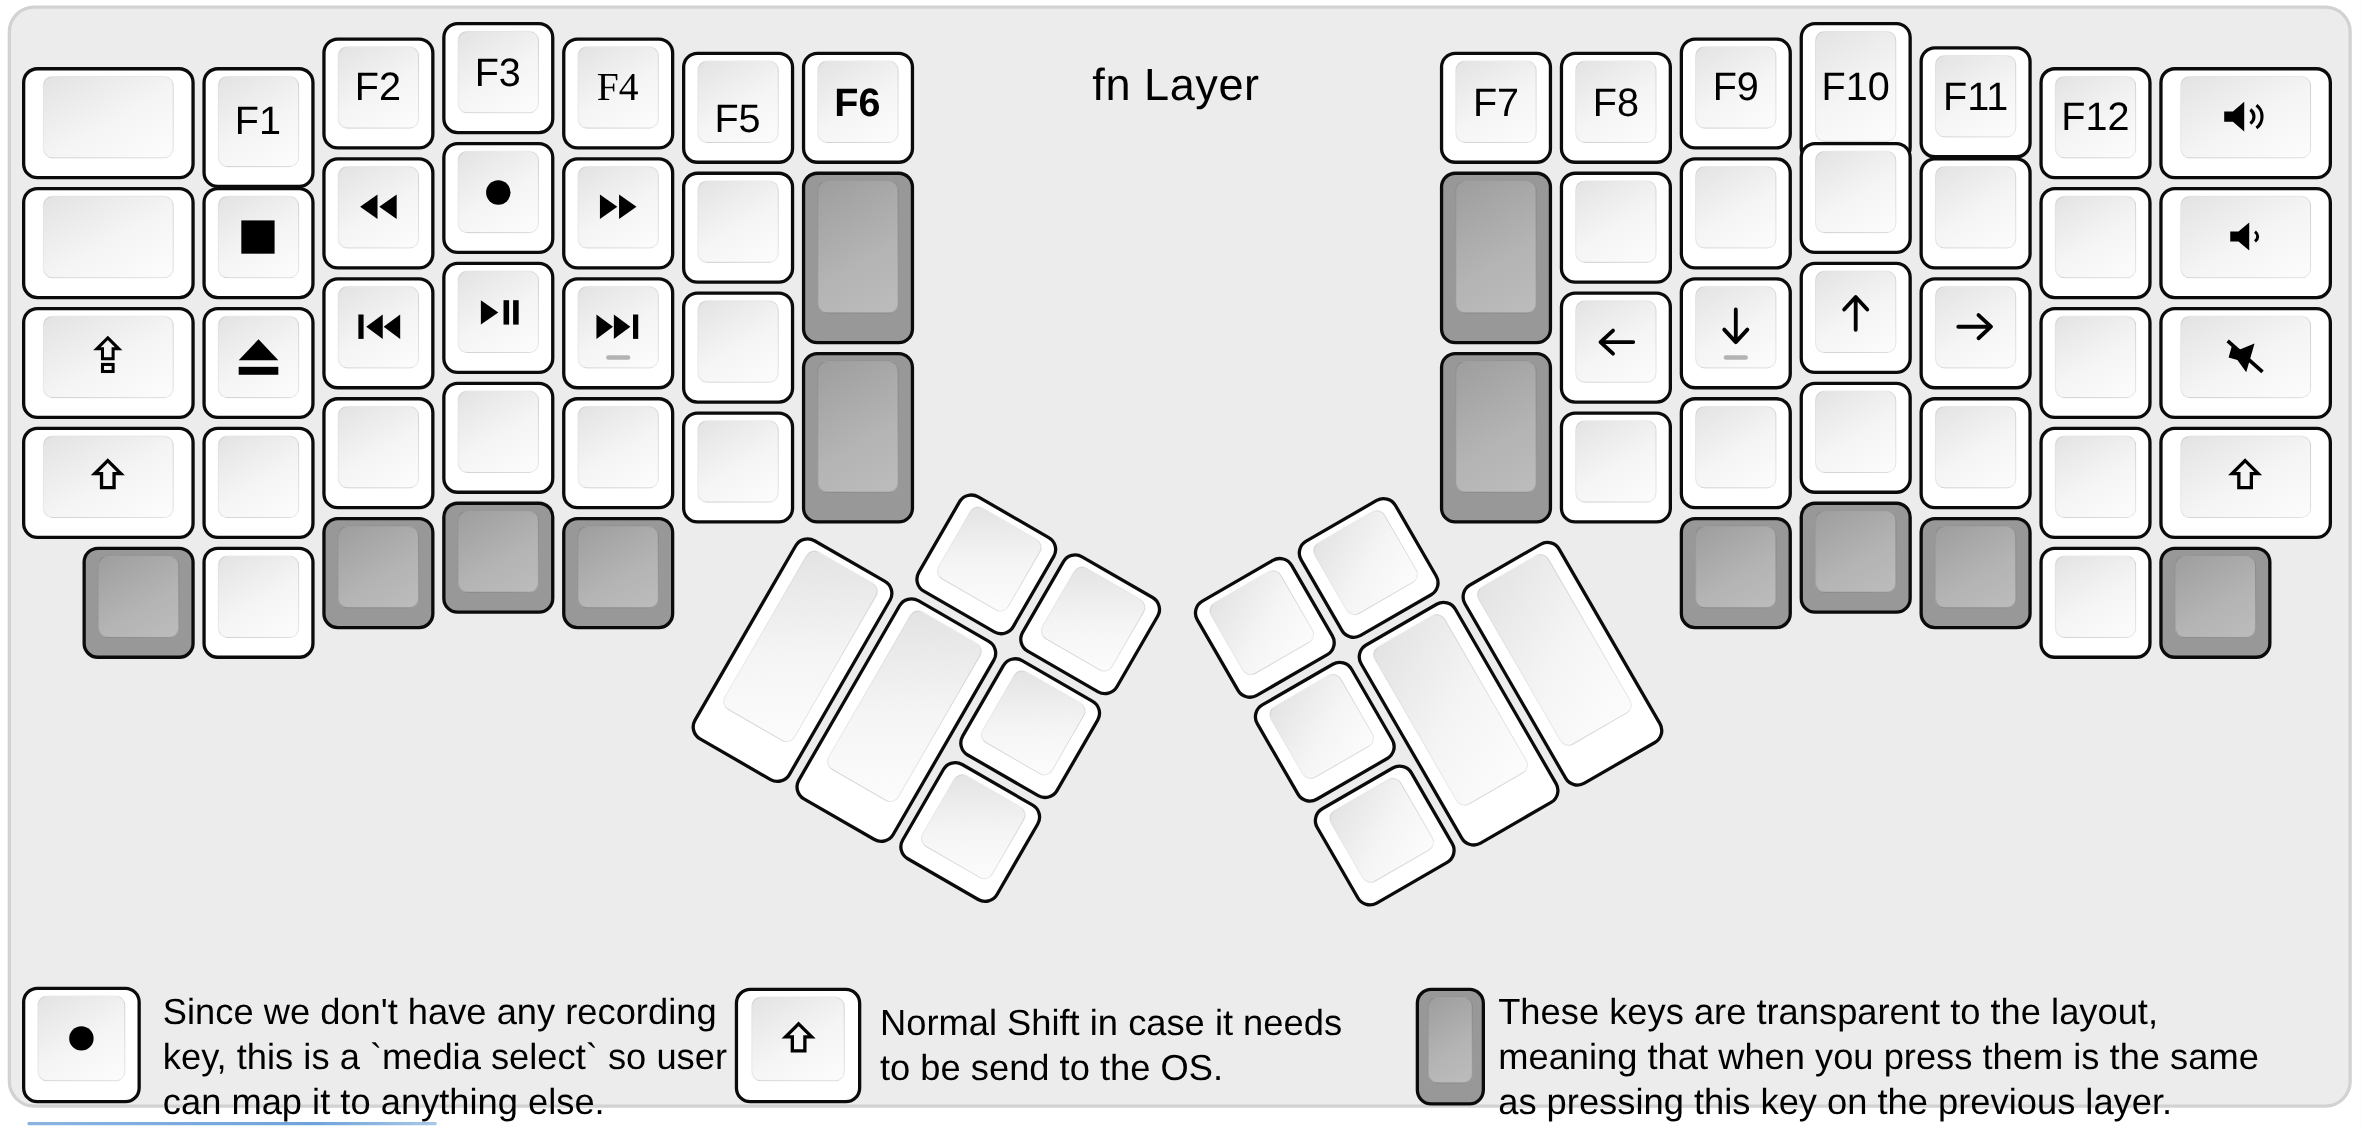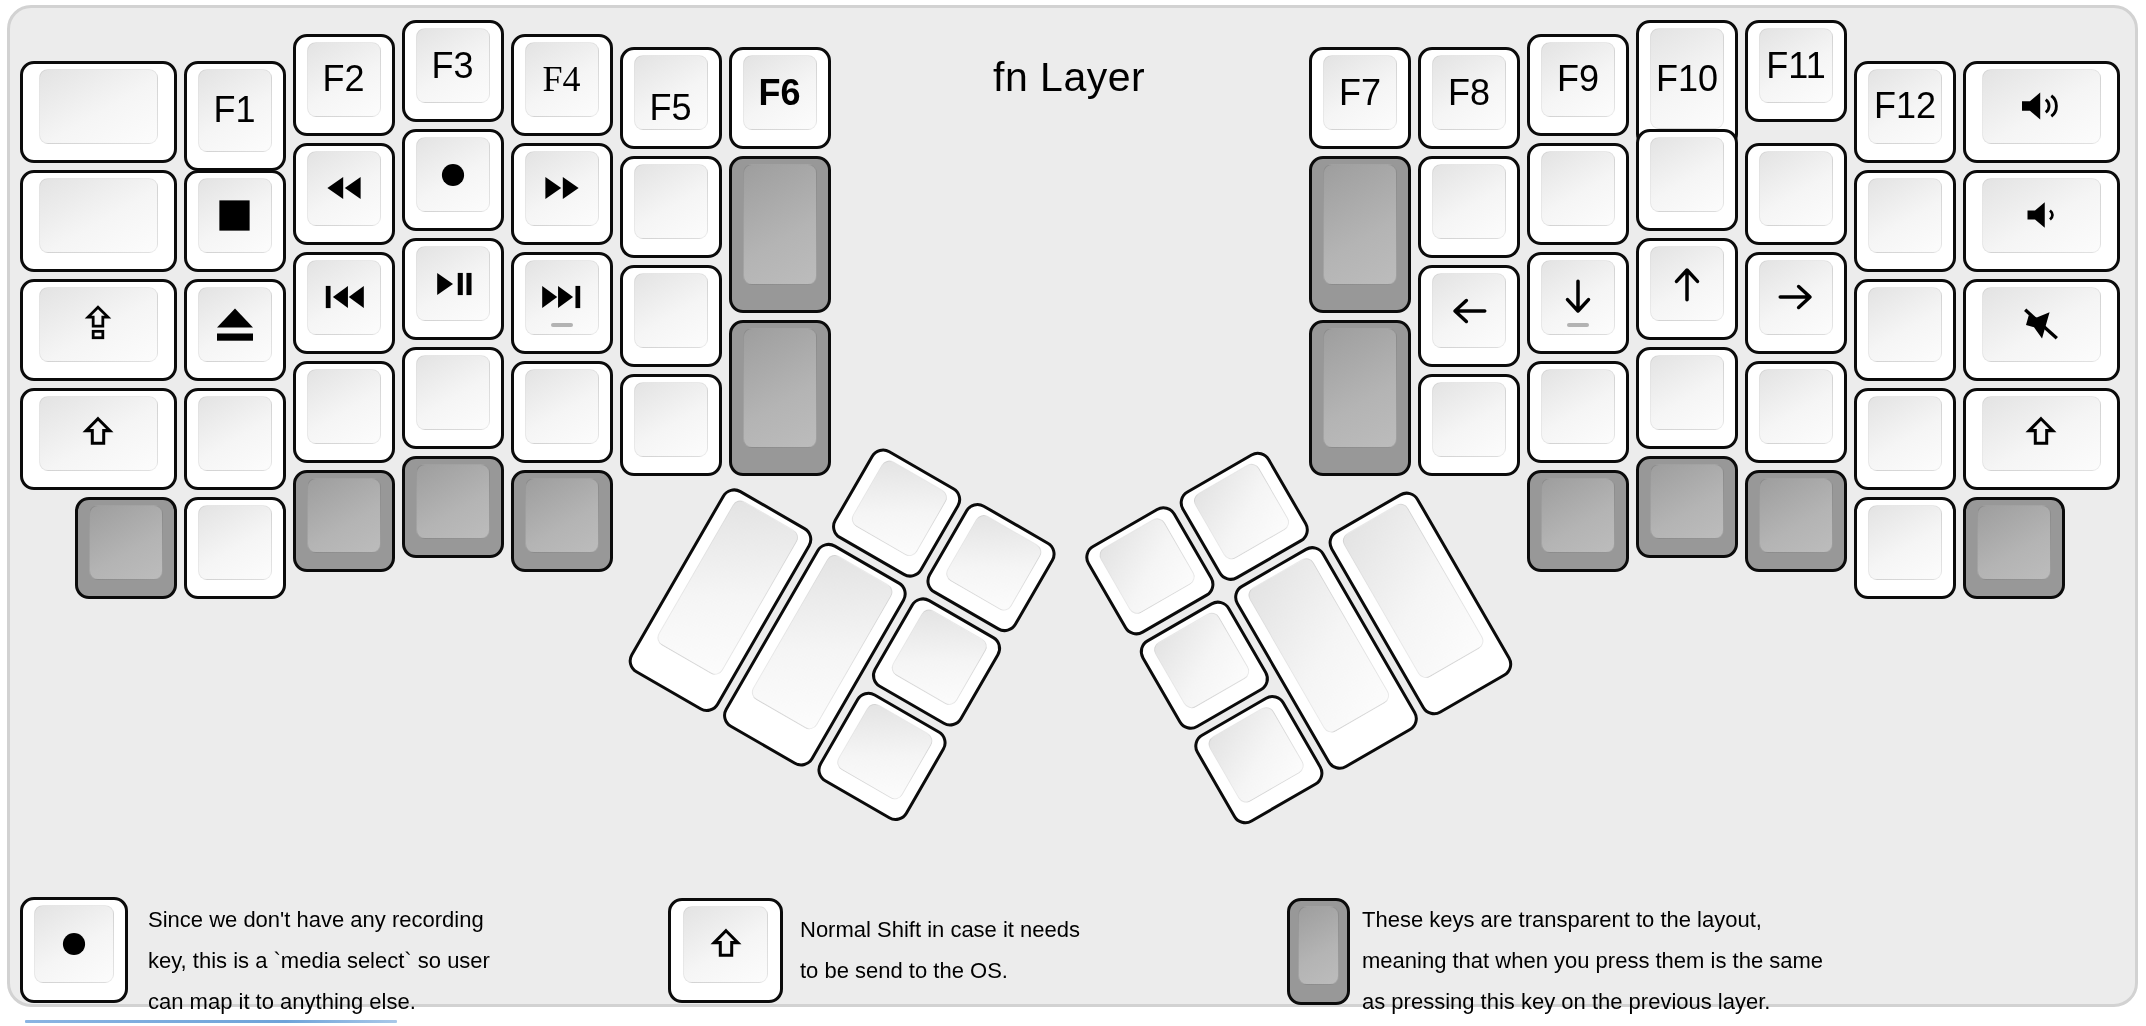--- a/index.html
+++ b/index.html
@@ -12,21 +12,21 @@
   .key.gray{background:#989898;}
   .cap{position:absolute;border-radius:9px;border:1px solid rgba(0,0,0,0.07);box-sizing:border-box;
        background:linear-gradient(150deg,#e3e3e3 0%,#f5f5f5 55%,#fcfcfc 100%);
        display:flex;align-items:center;justify-content:center;}
   .key.gray .cap{background:linear-gradient(150deg,#9e9e9e 0%,#b4b4b4 60%,#bcbcbc 100%);
        border:1px solid rgba(0,0,0,0.12);}
   .key-label{font-size:36px;color:#000;}
   .homing-dash{position:absolute;left:50%;bottom:7px;transform:translateX(-50%);
        width:22px;height:4px;background:#b3b3b3;border-radius:2px;}
   .thumb-wrap{position:absolute;left:0;top:0;width:2146px;height:1026px;}
-  .legend-text{position:absolute;font-size:22px;line-height:41px;color:#000;white-space:pre;}
+  .legend-text{position:absolute;font-size:33px;line-height:41px;color:#000;white-space:pre;}
   #artifact-line{position:absolute;left:25px;top:1020px;width:372px;height:3px;
        background:linear-gradient(90deg,#8ab4e2,#6ea3d9 70%,#a9c8e8);border-radius:1px;}
   svg{display:block;}
 </style>
 </head>
 <body>
 
 <div id="stage">
   <div id="canvas-panel"></div>
   <div id="page-title">fn Layer</div>
@@ -281,21 +281,21 @@
             </svg>
           </span>
         </div>
       </div>
       <div class="key" style="left: 1636px; top: 347px; width: 102px; height: 102px;">
         <div class="cap" style="inset: 5px 11px 16px;"></div>
       </div>
       <div class="key gray" style="left: 1636px; top: 456px; width: 102px; height: 102px;">
         <div class="cap" style="inset: 5px 11px 16px;"></div>
       </div>
-      <div class="key" style="left: 1745px; top: 20px; width: 102px; height: 102px; padding-left: 16px;">
+      <div class="key" style="left: 1745px; top: 42px; width: 102px; height: 102px; padding-left: 16px;">
         <div class="cap" style="inset: 5px 11px 16px;">
           <span class="key-label">F11</span>
         </div>
       </div>
       <div class="key" style="left: 1745px; top: 142.625px; width: 102px; height: 102px;">
         <div class="cap" style="inset: 5px 11px 16px;"></div>
       </div>
       <div class="key" style="left: 1745px; top: 251.625px; width: 102px; height: 102px;">
         <div class="cap" style="inset: 5px 11px 16px;">
           <span>

